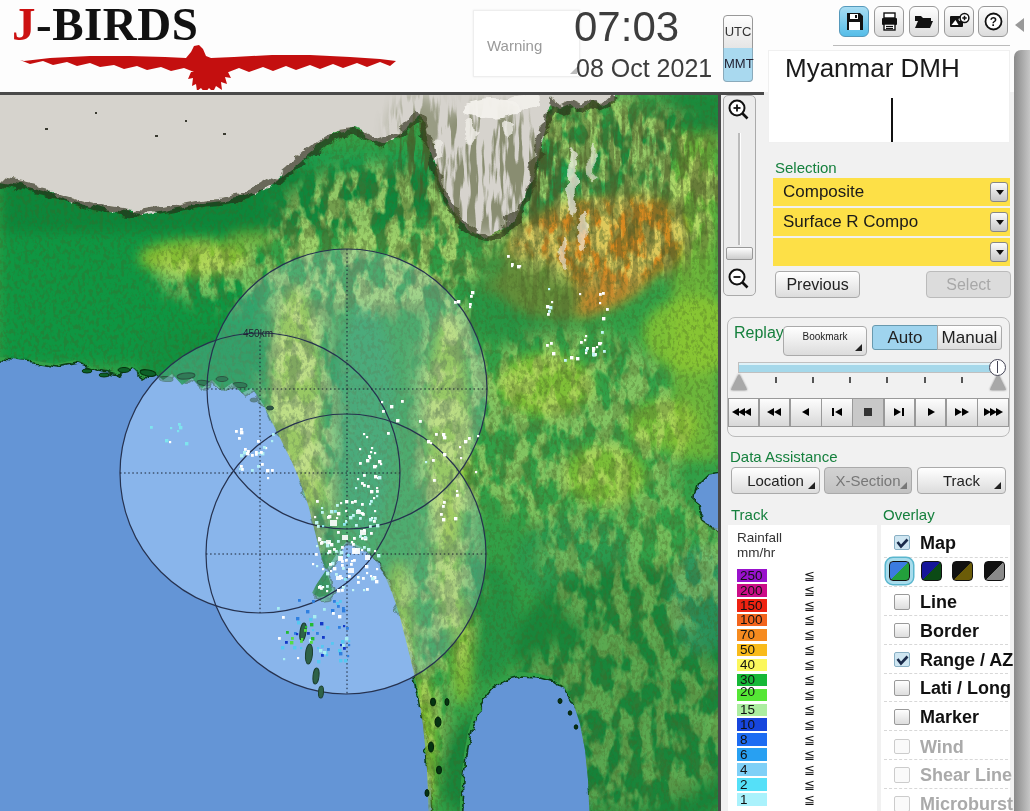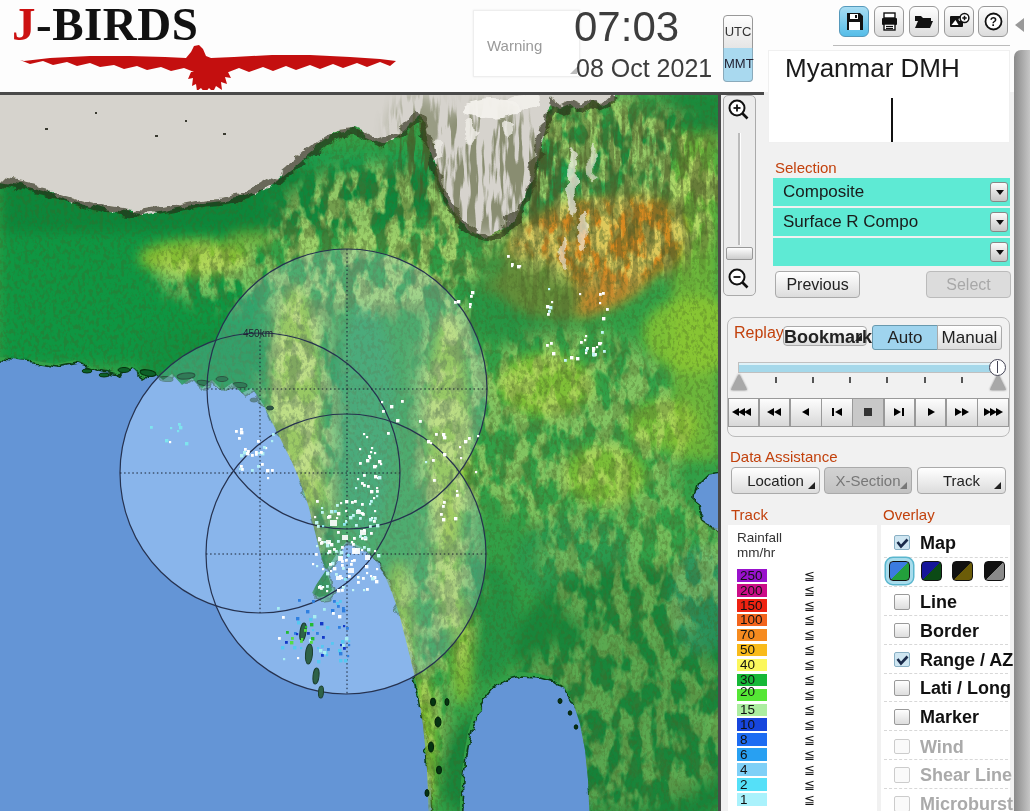--- a/index.html
+++ b/index.html
@@ -24,22 +24,22 @@
 #mdmh{position:absolute;left:768px;top:50px;width:242px;height:93px;background:#fff;border:1px solid #f0f0f0}
 #mdmh span{position:absolute;left:16px;top:2px;font-size:26px;color:#1a1a1a}
 #caret{position:absolute;left:122px;top:47px;width:1.5px;height:44px;background:#111}
 #panel{position:absolute;left:720px;top:95px;width:294px;height:716px;background:#f1f1f1}
 #mapborder{position:absolute;left:718px;top:95px;width:2.5px;height:716px;background:#4a4a4a}
 #zoomw{position:absolute;left:723px;top:95px;width:33px;height:201px;background:#ececec;border:1px solid #aaa;border-radius:5px}
 #zplus{position:absolute;left:2px;top:2px}
 #zminus{position:absolute;left:2px;top:171px}
 #zgroove{position:absolute;left:14px;top:37px;width:3px;height:112px;background:#bbb;border-right:1px solid #fff}
 #zthumb{position:absolute;left:2px;top:151px;width:27px;height:13px;background:linear-gradient(#fdfdfd,#ccc);border:1px solid #999;border-radius:2px}
-.plabel{position:absolute;color:#c2410c;font-size:15px}
-.combo{position:absolute;left:773px;width:237px;height:28px;background:#5eead4}
+.plabel{position:absolute;color:#15803d;font-size:15px}
+.combo{position:absolute;left:773px;width:237px;height:28px;background:#fde047}
 .combo span{position:absolute;left:10px;top:4px;font-size:17px;font-weight:normal;color:#1a1a1a}
 .cbtn{position:absolute;right:2px;top:4px;width:18px;height:20px;border:1px solid #888;border-radius:3px;background:linear-gradient(#fbfbfb,#c6c6c6)}
 .cbtn:after{content:"";position:absolute;left:4.5px;top:7px;border-left:4px solid transparent;border-right:4px solid transparent;border-top:5px solid #111}
 .btn{position:absolute;height:27px;border:1px solid #aaa;border-radius:4px;background:linear-gradient(#fff,#dcdcdc);text-align:center;font-size:16px;color:#222}
 .btn.dis{background:#dcdcdc;color:#a8a8a8;border-color:#bbb}
 .btn.press{background:linear-gradient(#d2d2d2,#c2c2c2);color:#777}
 .corner:after{content:"";position:absolute;right:4px;bottom:4px;width:0;height:0;border-left:7px solid transparent;border-bottom:7px solid #222}
 .corner.press:after{border-bottom-color:#777}
 #replaybox{position:absolute;left:727px;top:317px;width:283px;height:120px;border:1px solid #bbb;border-radius:8px}
 .pbtn{position:absolute;top:397.9px;width:31.8px;height:29px;border:1px solid #999;background:linear-gradient(#fdfdfd,#d8d8d8);display:flex;align-items:center;justify-content:center}
@@ -687,21 +687,21 @@
       <div class="cbtn"></div>
     </div>
  <div class="combo" style="top:238px">
       <span></span>
       <div class="cbtn"></div>
     </div>
  <div class="btn" style="left:775px;top:271px;width:85px;line-height:25px">Previous</div>
  <div class="btn dis" style="left:926px;top:271px;width:85px;line-height:25px">Select</div>
  <div id="replaybox"></div>
  <div class="plabel" style="left:734px;top:324px;font-size:16px">Replay</div>
- <div class="btn corner" style="left:783px;top:326px;width:84px;height:20px;line-height:20px;font-size:18px;font-weight:bold">Bookmark</div>
+ <div class="btn corner" style="left:783px;top:326px;width:84px;height:30px;line-height:20px;font-size:10px;font-weight:normal">Bookmark</div>
  <div class="btn" style="left:872px;top:325px;width:66px;height:25px;line-height:23px;font-size:17px;background:#9fd4ee;border-color:#6899ae;border-radius:3px 0 0 3px">Auto</div>
  <div class="btn" style="left:937px;top:325px;width:65px;height:25px;line-height:23px;font-size:17px;border-radius:0 3px 3px 0">Manual</div>
  <div id="slider"></div>
  <div class="stick" style="left:775px"></div>
     <div class="stick" style="left:812px"></div>
  <div class="stick" style="left:849px"></div>
     <div class="stick" style="left:886px"></div>
  <div class="stick" style="left:924px"></div>
     <div class="stick" style="left:961px"></div>
  <div class="stri" style="left:731px;top:374px"></div>

